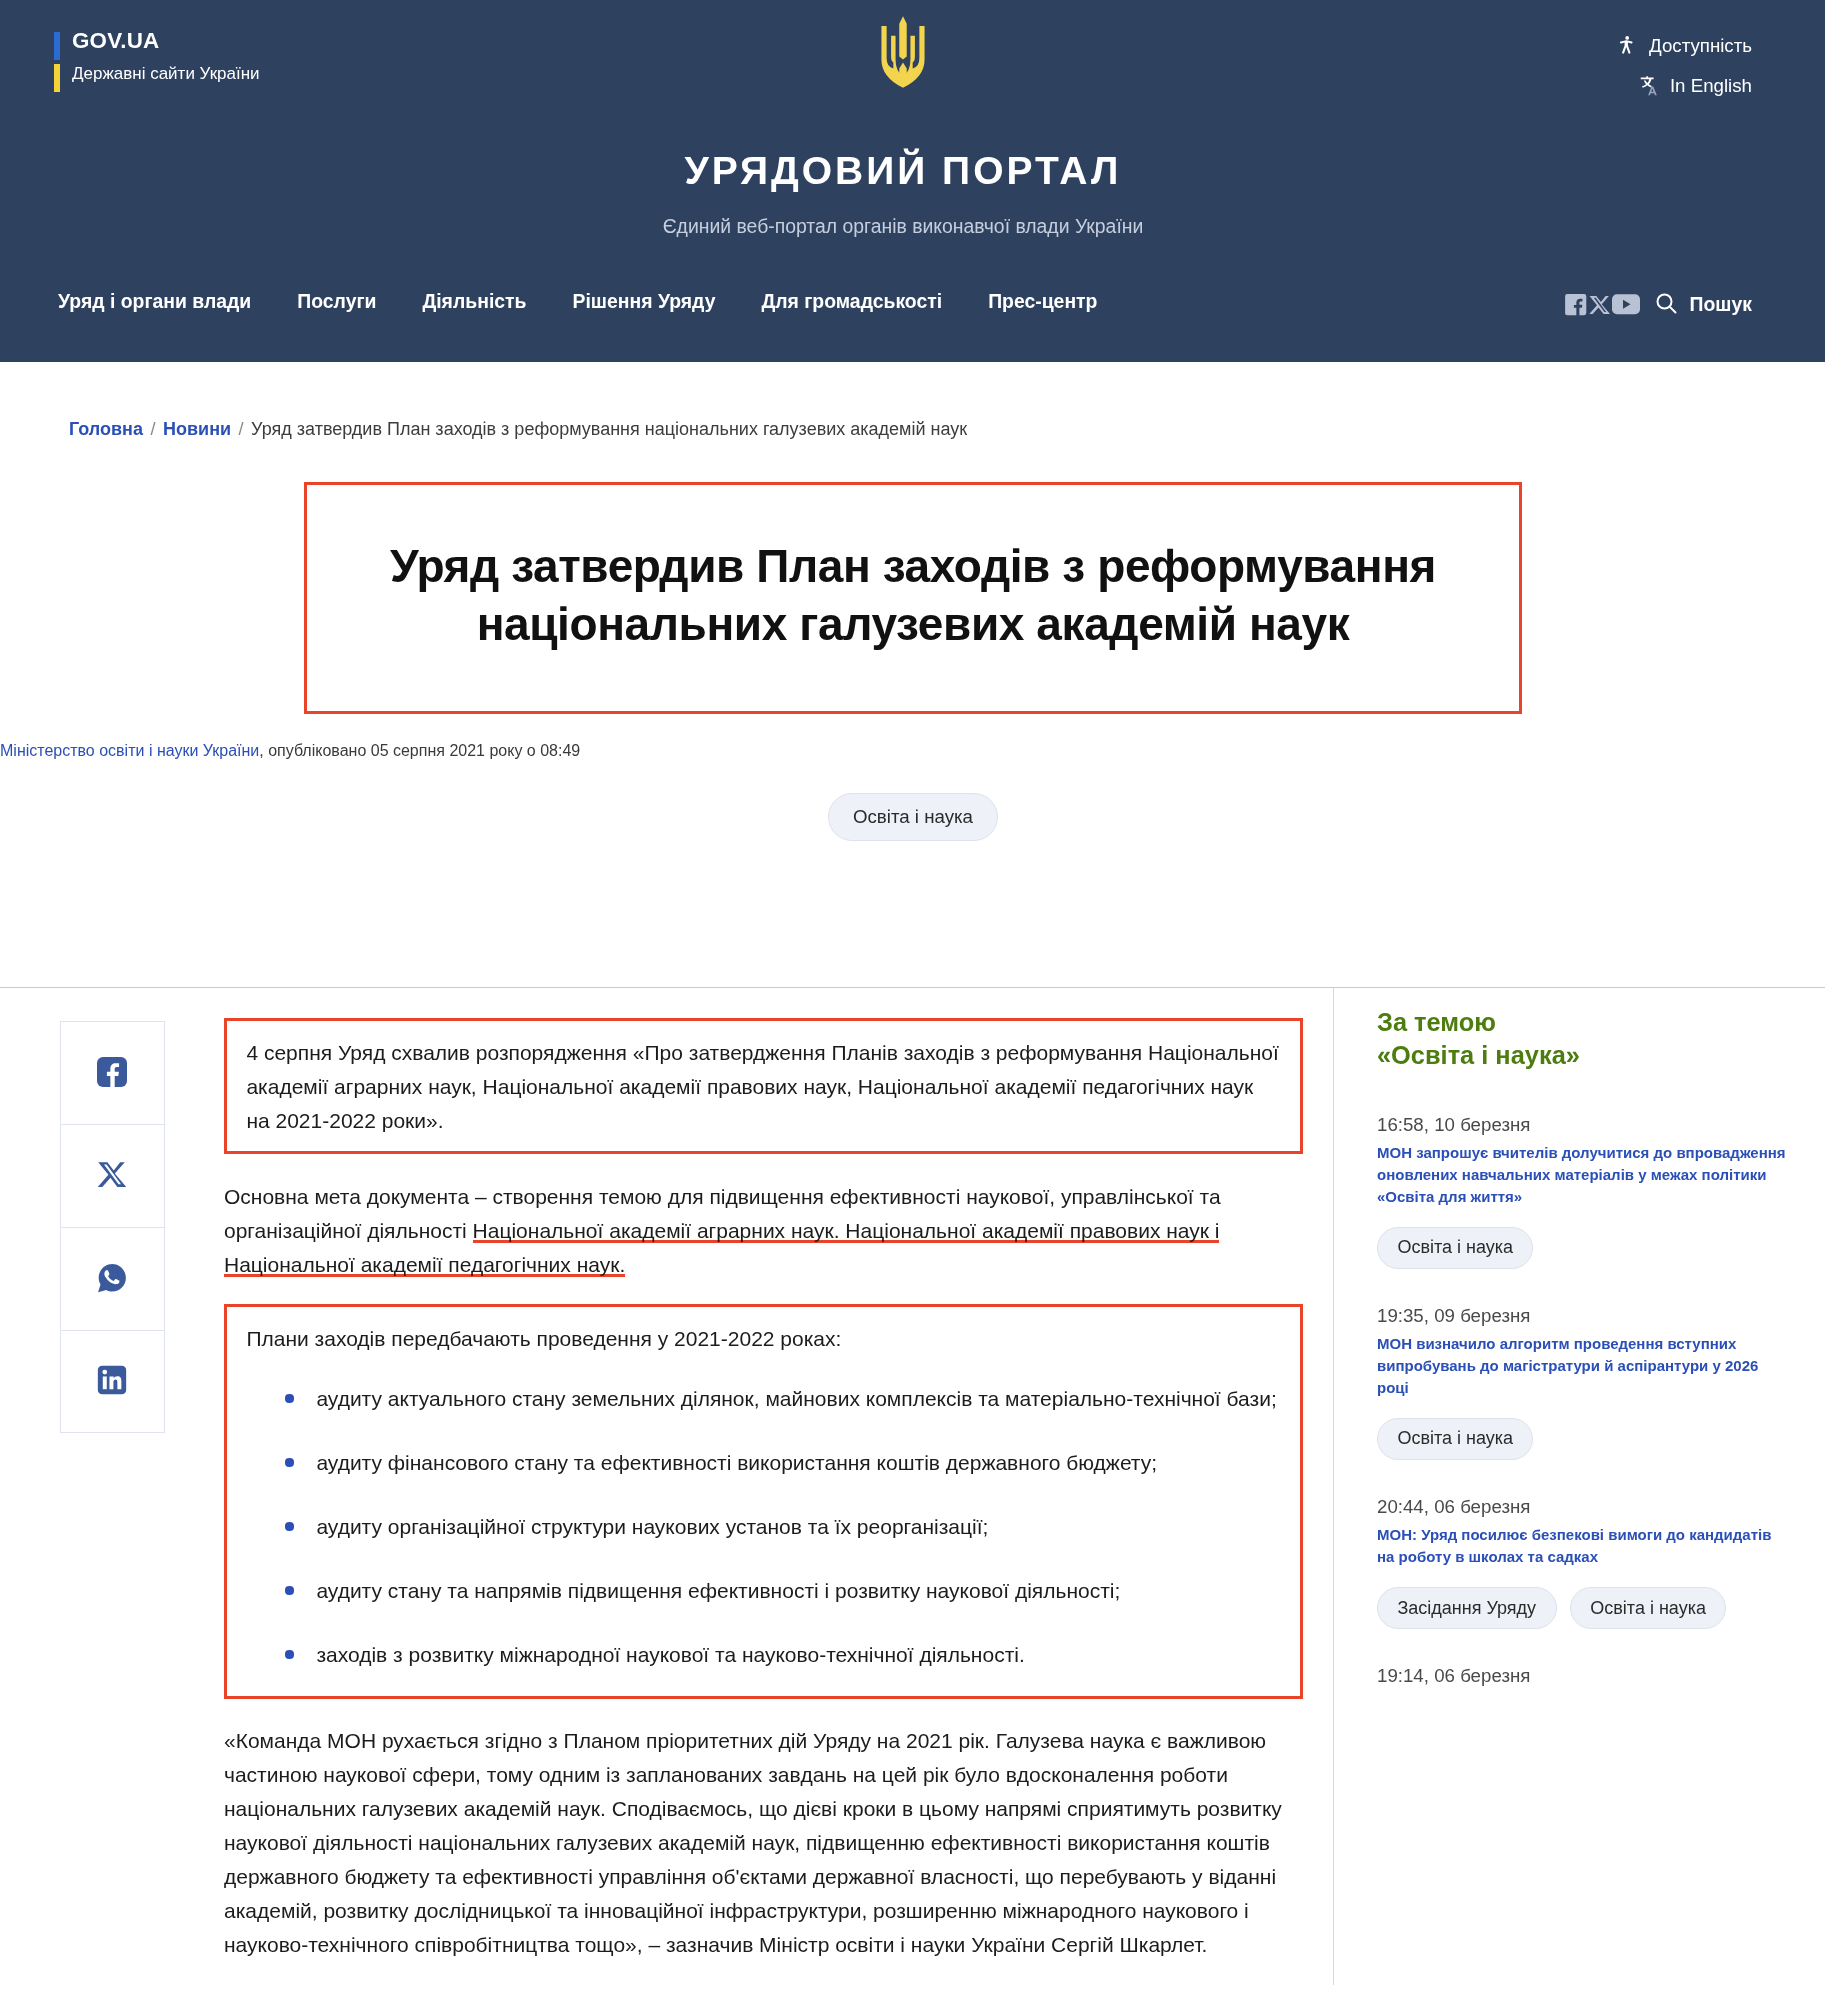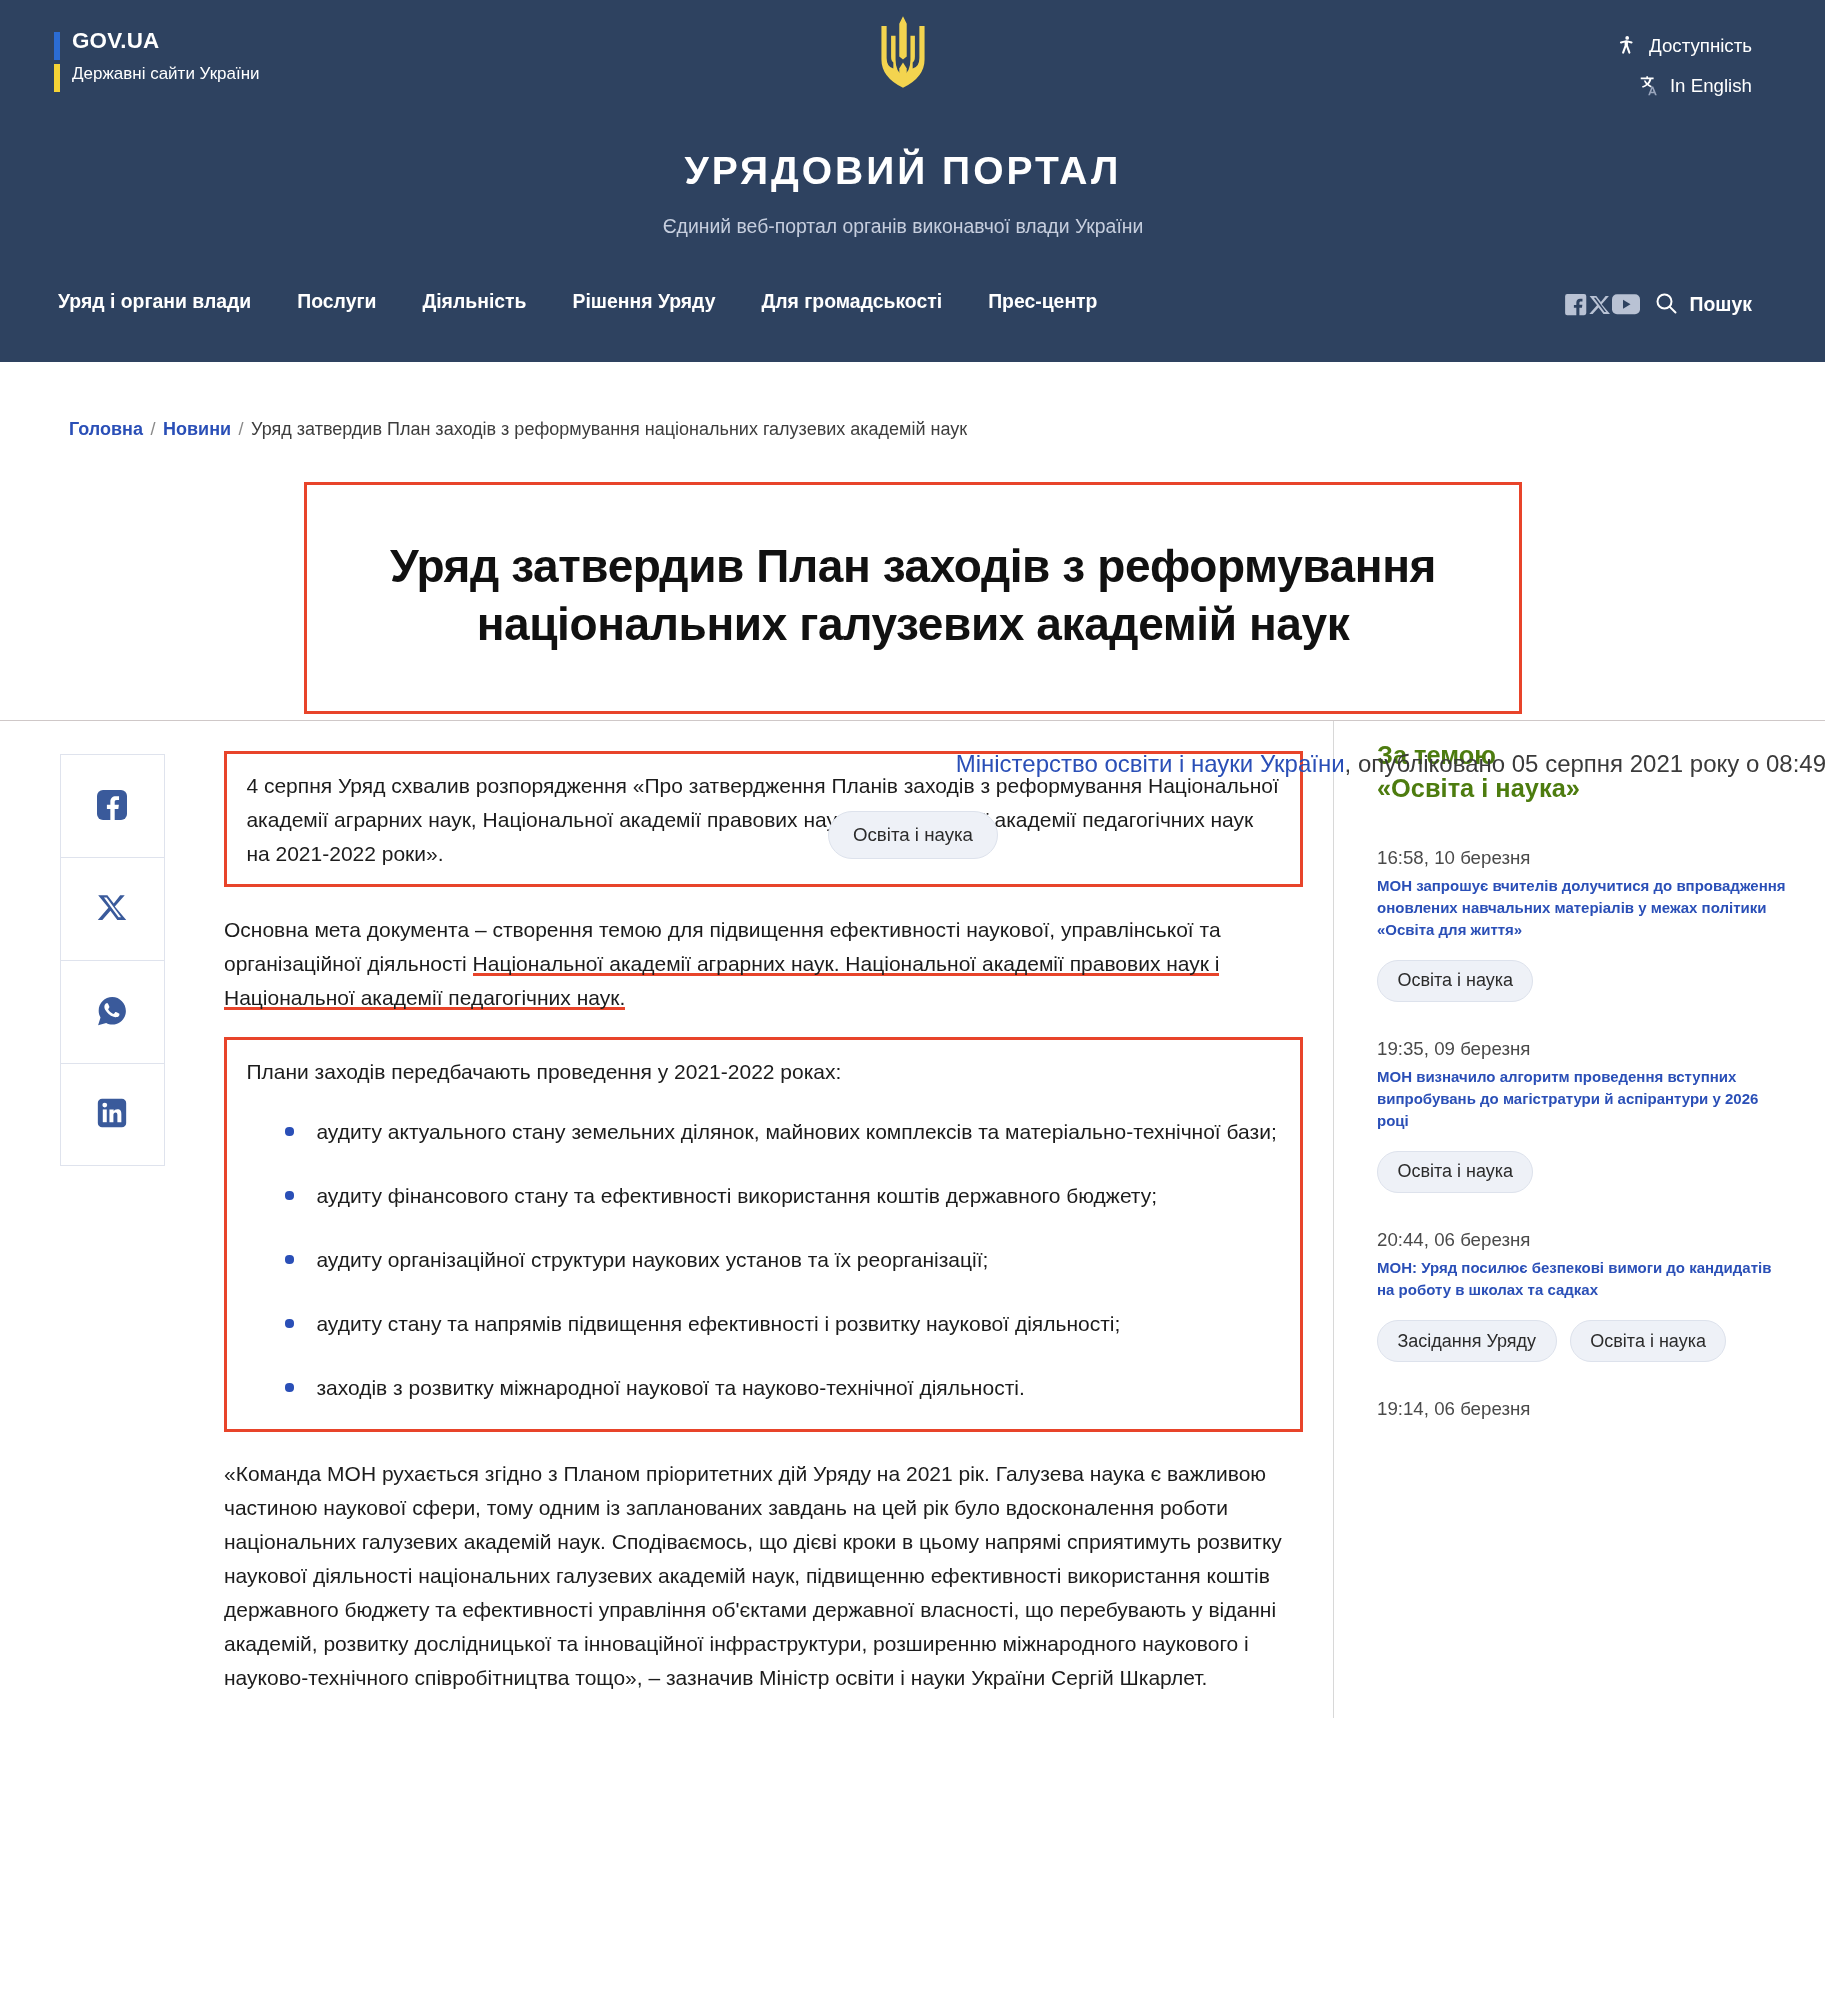--- a/index.html
+++ b/index.html
@@ -132,21 +132,21 @@
   .header-right-icons .soc { cursor: pointer; display: inline-flex; }
   .search-box { display: flex; align-items: center; gap: 12px; cursor: pointer; margin-left: 13.4px; }
   .search-box .lbl { color: #ffffff; font-size: 19.4px; font-weight: 700; }
 
   
   .top-card {
     background: #ffffff;
     border-bottom: 1.5px solid #cfc8c8;
     padding: 0 0 30px 0;
     position: relative;
-    height: 359px;
+    height: 626px;
   }
   .breadcrumb {
     padding: 57px 0 0 69px;
     font-size: 18px;
     color: #3d3d3d;
     display: flex;
     align-items: center;
     gap: 7.5px;
     flex-wrap: nowrap;
   }
@@ -163,23 +163,23 @@
   .article-title {
     text-align: center;
     font-size: 46px;
     font-weight: 700;
     line-height: 1.25;
     color: #111111;
     letter-spacing: -0.4px;
   }
 
   .byline {
-    text-align: right;
-    margin-top: 36px;
-    font-size: 24px;
+    text-align: left;
+    margin-top: 28px;
+    font-size: 16px;
     color: #3a3a3a;
   }
   .byline a { color: #2a4fb7; text-decoration: none; }
 
   .tag-row {
     display: flex;
     justify-content: center;
     margin-top: 33px;
   }
   .tag-pill {

